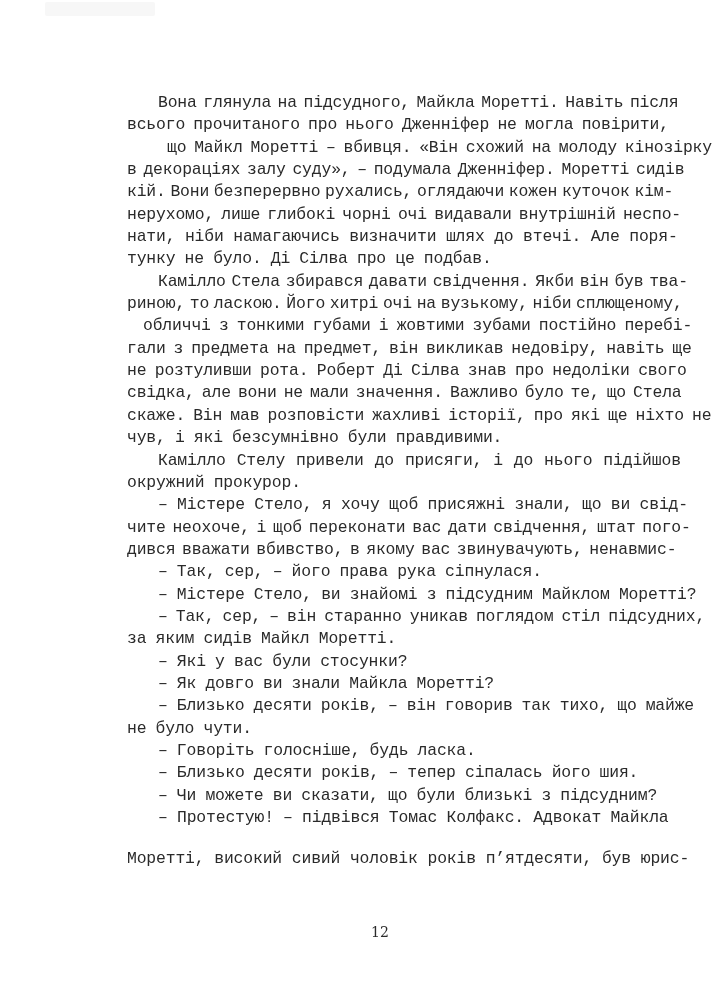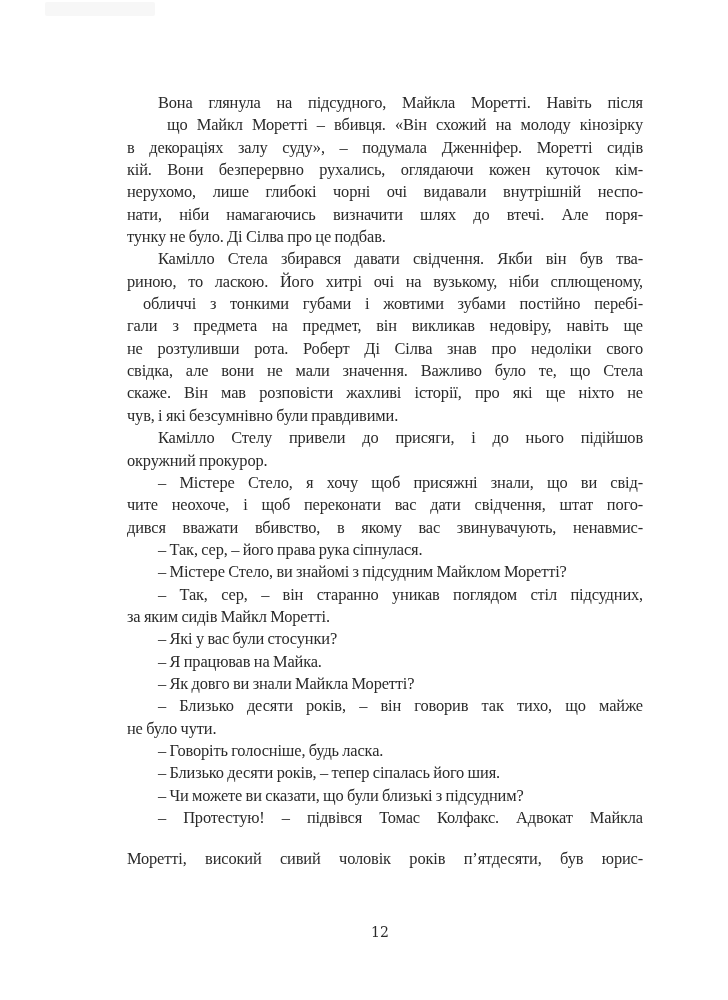--- a/index.html
+++ b/index.html
@@ -6,21 +6,21 @@
   body { width: 728px; height: 1000px; position: relative; overflow: hidden; }
   .ghost {
     position: absolute; left: 45px; top: 2px; width: 110px; height: 14px;
     background: #f7f7f7; border-radius: 2px;
   }
   .page-text {
     position: absolute;
     left: 127px;
     top: 92px;
     width: 516px;
-    font-family: Liberation Serif, serif;
+    font-family: Liberation Mono, monospace;
     font-size: 16.4px;
     line-height: 22.35px;
     color: #2a2a2a;
     text-align: justify;
     letter-spacing: -0.15px;
     word-spacing: -0.5px;
   }
   .line { display: block; text-align: justify; text-align-last: justify; white-space: nowrap; }
   .line.last { text-align-last: left; }
   .line.indent { padding-left: 31px; }
@@ -34,20 +34,21 @@
     color: #2a2a2a;
   }
 </style>
 </head>
 <body>
 
 <div class="ghost"></div>
 
 <div class="page-text" id="page-text">
     <span class="line indent" style="white-space: nowrap; display: block; width: auto; word-spacing: -3.15402px;">Вона глянула на підсудного, Майкла Моретті. Навіть після</span>
+    <span class="line" style="white-space: nowrap; display: block; width: auto; word-spacing: -1.46875px;">всього прочитаного про нього Дженніфер не могла повірити,</span>
     <span class="line" style="white-space: nowrap; display: block; width: auto; word-spacing: -1.86979px; margin-left: 40px;">що Майкл Моретті – вбивця. «Він схожий на молоду кінозірку</span>
     <span class="line" style="white-space: nowrap; display: block; width: auto; word-spacing: -2.9707px;">в декораціях залу суду», – подумала Дженніфер. Моретті сидів</span>
     <span class="line" style="white-space: nowrap; display: block; width: auto; word-spacing: -4.99554px;">кій. Вони безперервно рухались, оглядаючи кожен куточок кім-</span>
     <span class="line" style="white-space: nowrap; display: block; width: auto; word-spacing: -2.49554px;">нерухомо, лише глибокі чорні очі видавали внутрішній неспо-</span>
     <span class="line" style="white-space: nowrap; display: block; width: auto; word-spacing: -0.177734px;">нати, ніби намагаючись визначити шлях до втечі. Але поря-</span>
     <span class="line last">тунку не було. Ді Сілва про це подбав.</span>
     <span class="line indent" style="white-space: nowrap; display: block; width: auto; word-spacing: -3.98828px;">Камілло Стела збирався давати свідчення. Якби він був тва-</span>
     <span class="line" style="white-space: nowrap; display: block; width: auto; word-spacing: -4.99306px;">риною, то ласкою. Його хитрі очі на вузькому, ніби сплющеному,</span>
     <span class="line" style="white-space: nowrap; display: block; width: auto; word-spacing: -1.57617px; margin-left: 16px;">обличчі з тонкими губами і жовтими зубами постійно пере­бі-</span>
     <span class="line" style="white-space: nowrap; display: block; width: auto; word-spacing: -1.83681px;">гали з предмета на предмет, він викликав недовіру, навіть ще</span>
@@ -58,21 +59,20 @@
     <span class="line indent" style="white-space: nowrap; display: block; width: auto; word-spacing: 1.18359px;">Камілло Стелу привели до присяги, і до нього підійшов</span>
     <span class="line last">окружний прокурор.</span>
     <span class="line indent" style="white-space: nowrap; display: block; width: auto; word-spacing: -0.275px;">– Містере Стело, я хочу щоб присяжні знали, що ви свід-</span>
     <span class="line" style="white-space: nowrap; display: block; width: auto; word-spacing: -3.01215px;">чите неохоче, і щоб переконати вас дати свідчення, штат пого-</span>
     <span class="line" style="white-space: nowrap; display: block; width: auto; word-spacing: -3.15179px;">дився вважати вбивство, в якому вас звинувачують, ненавмис-</span>
     <span class="line indent last">– Так, сер, – його права рука сіпнулася.</span>
     <span class="line indent last">– Містере Стело, ви знайомі з підсудним Майклом Моретті?</span>
     <span class="line indent" style="white-space: nowrap; display: block; width: auto; word-spacing: -1.63194px;">– Так, сер, – він старанно уникав поглядом стіл підсудних,</span>
     <span class="line last">за яким сидів Майкл Моретті.</span>
     <span class="line indent last">– Які у вас були стосунки?</span>
-    <span class="line indent last">– Я працював на Майка.</span>
     <span class="line indent last">– Як довго ви знали Майкла Моретті?</span>
     <span class="line indent" style="white-space: nowrap; display: block; width: auto; word-spacing: -0.635938px;">– Близько десяти років, – він говорив так тихо, що майже</span>
     <span class="line last">не було чути.</span>
     <span class="line indent last">– Говоріть голосніше, будь ласка.</span>
     <span class="line indent last">– Близько десяти років, – тепер сіпалась його шия.</span>
     <span class="line indent last">– Чи можете ви сказати, що були близькі з підсудним?</span>
     <span class="line indent" style="white-space: nowrap; display: block; width: auto; word-spacing: -0.408482px;">– Протестую! – підвівся Томас Колфакс. Адвокат Майкла</span>
     <span class="line" style="white-space: nowrap; display: block; width: auto; word-spacing: 0.0491071px; margin-top: 19px;">Моретті, високий сивий чоловік років п’ятдесяти, був юрис-</span>
   </div>
 

